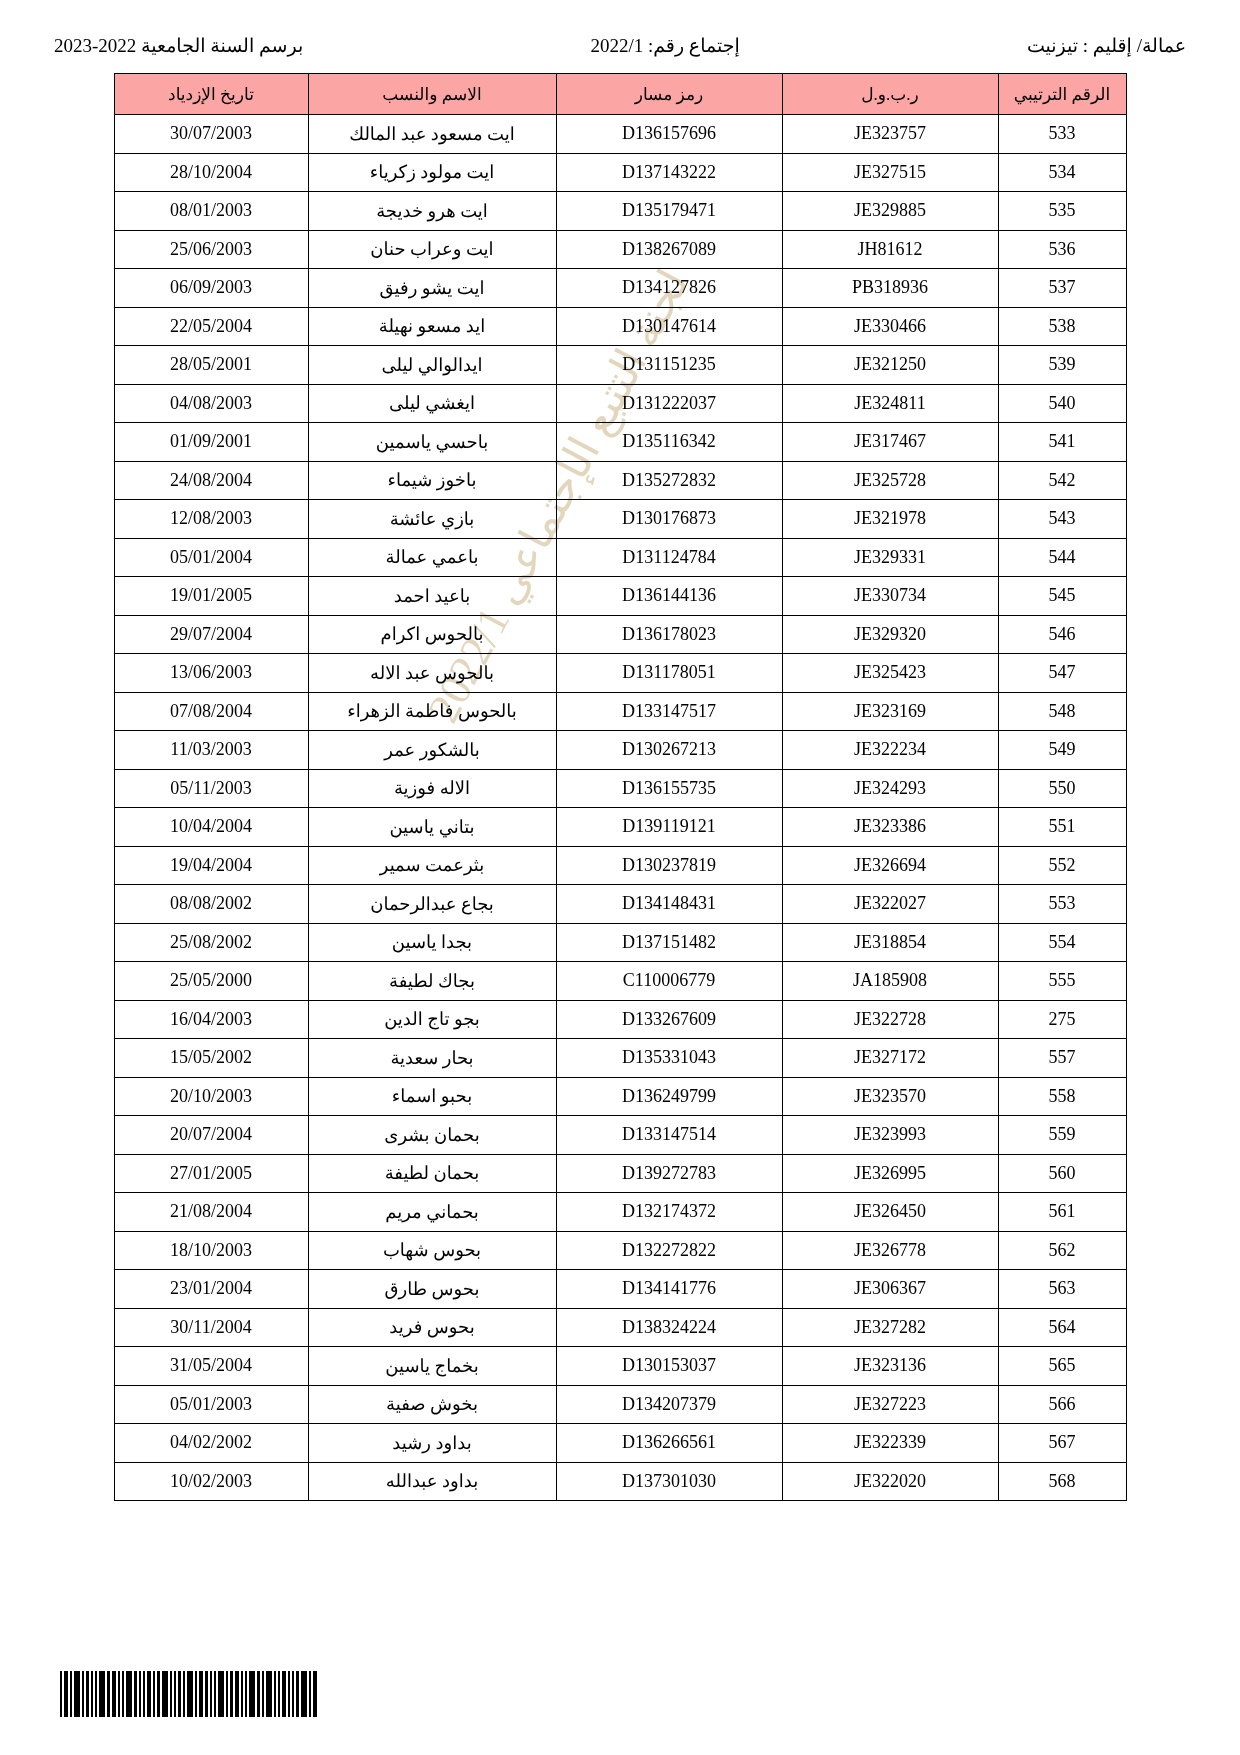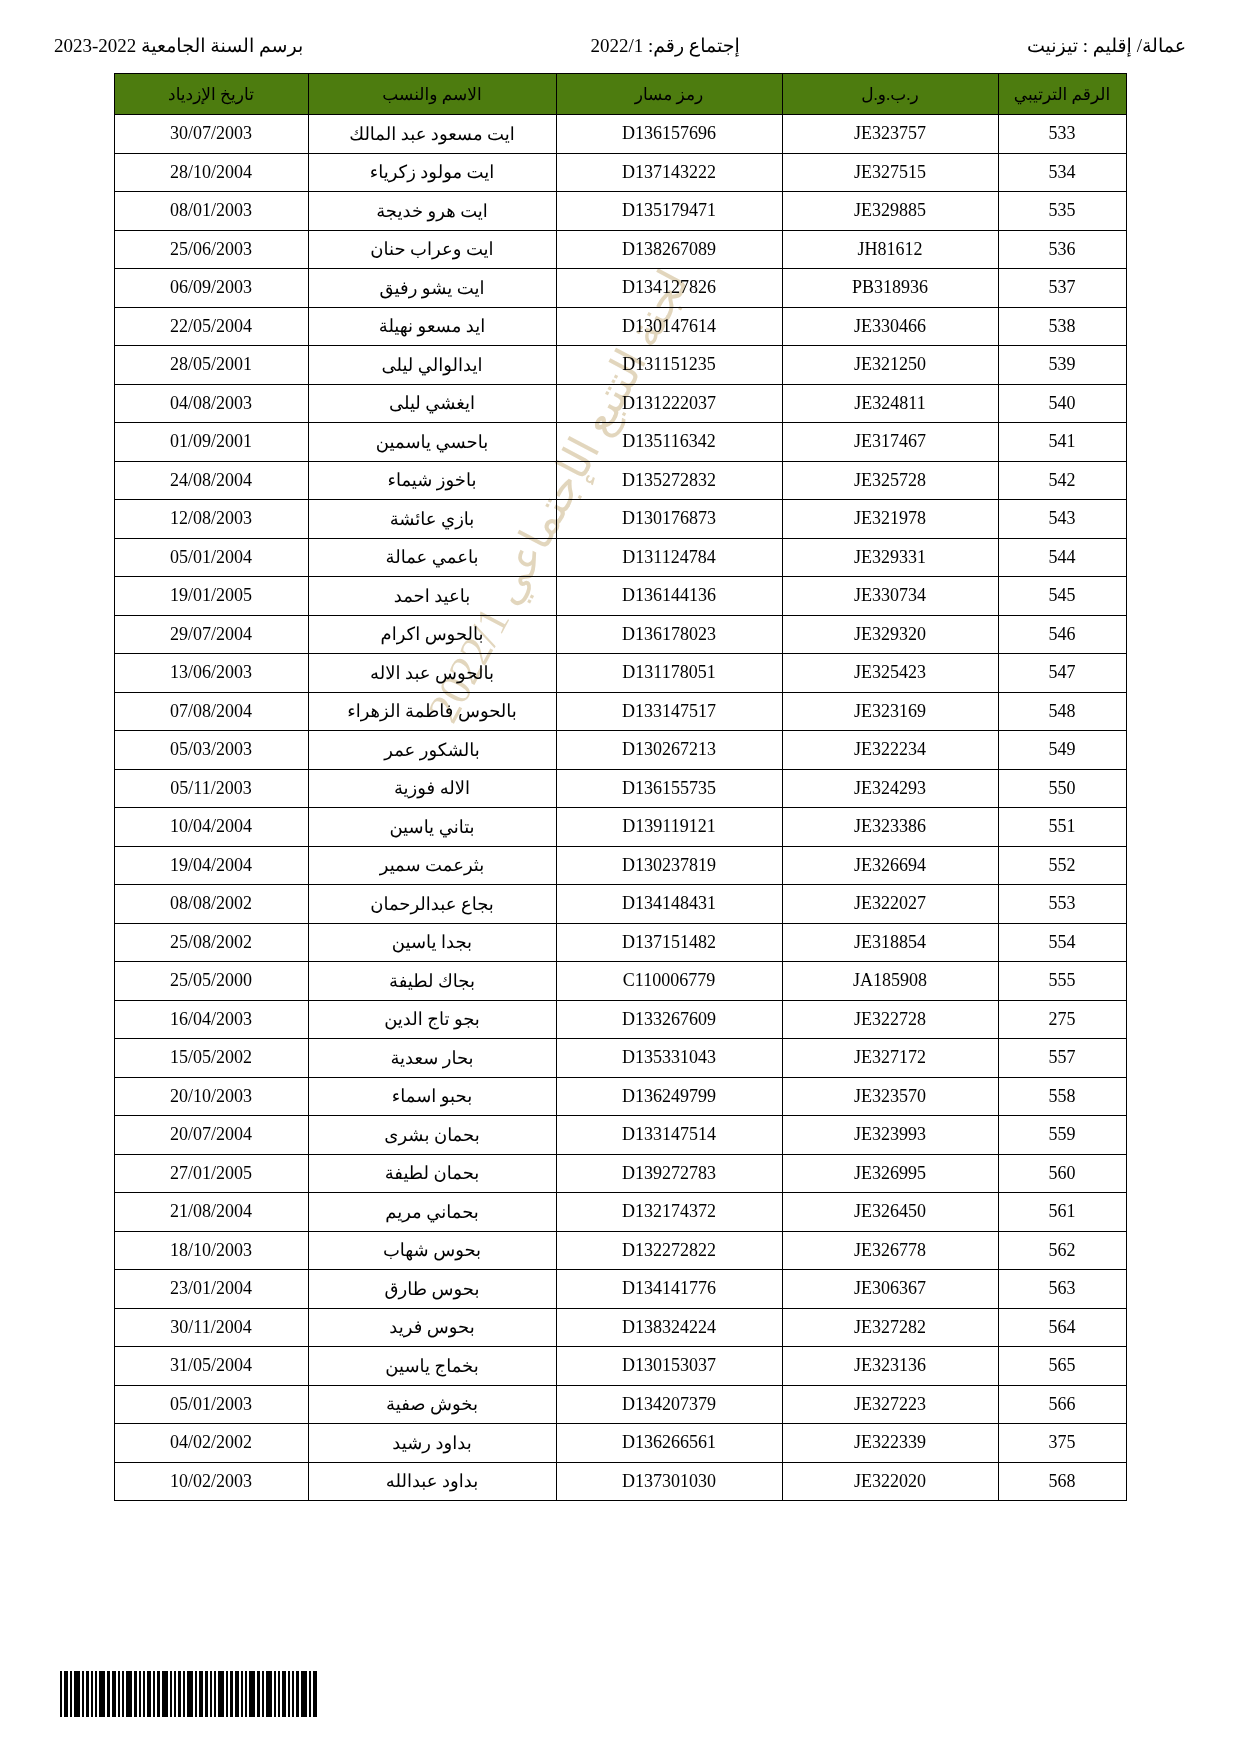--- a/index.html
+++ b/index.html
@@ -58,21 +58,21 @@
   table.main th, table.main td {
     border: 1px solid #000000;
     height: 37.5px;
     text-align: center;
     vertical-align: middle;
     font-size: 18px;
     padding: 0 4px;
     background: transparent;
   }
   table.main thead th {
-    background: #4d7c0f;
+    background: #fca5a5;
     font-size: 17px;
     height: 40px;
     font-weight: normal;
   }
   col.c-num { width: 128px; }
   col.c-rbol { width: 216px; }
   col.c-masar { width: 226px; }
   col.c-name { width: 248px; }
   col.c-date { width: 194px; }
 
@@ -259,21 +259,21 @@
           <td class="cell-latin">JE323169</td>
           <td class="cell-latin">D133147517</td>
           <td class="cell-name">بالحوس فاطمة الزهراء</td>
           <td class="cell-latin">07/08/2004</td>
         </tr>
         <tr>
           <td class="cell-latin">549</td>
           <td class="cell-latin">JE322234</td>
           <td class="cell-latin">D130267213</td>
           <td class="cell-name">بالشكور عمر</td>
-          <td class="cell-latin">05/03/2003</td>
+          <td class="cell-latin">11/03/2003</td>
         </tr>
         <tr>
           <td class="cell-latin">550</td>
           <td class="cell-latin">JE324293</td>
           <td class="cell-latin">D136155735</td>
           <td class="cell-name">الاله فوزية</td>
           <td class="cell-latin">05/11/2003</td>
         </tr>
         <tr>
           <td class="cell-latin">551</td>
@@ -381,21 +381,21 @@
           <td class="cell-latin">31/05/2004</td>
         </tr>
         <tr>
           <td class="cell-latin">566</td>
           <td class="cell-latin">JE327223</td>
           <td class="cell-latin">D134207379</td>
           <td class="cell-name">بخوش صفية</td>
           <td class="cell-latin">05/01/2003</td>
         </tr>
         <tr>
-          <td class="cell-latin">375</td>
+          <td class="cell-latin">567</td>
           <td class="cell-latin">JE322339</td>
           <td class="cell-latin">D136266561</td>
           <td class="cell-name">بداود رشيد</td>
           <td class="cell-latin">04/02/2002</td>
         </tr>
         <tr>
           <td class="cell-latin">568</td>
           <td class="cell-latin">JE322020</td>
           <td class="cell-latin">D137301030</td>
           <td class="cell-name">بداود عبدالله</td>

